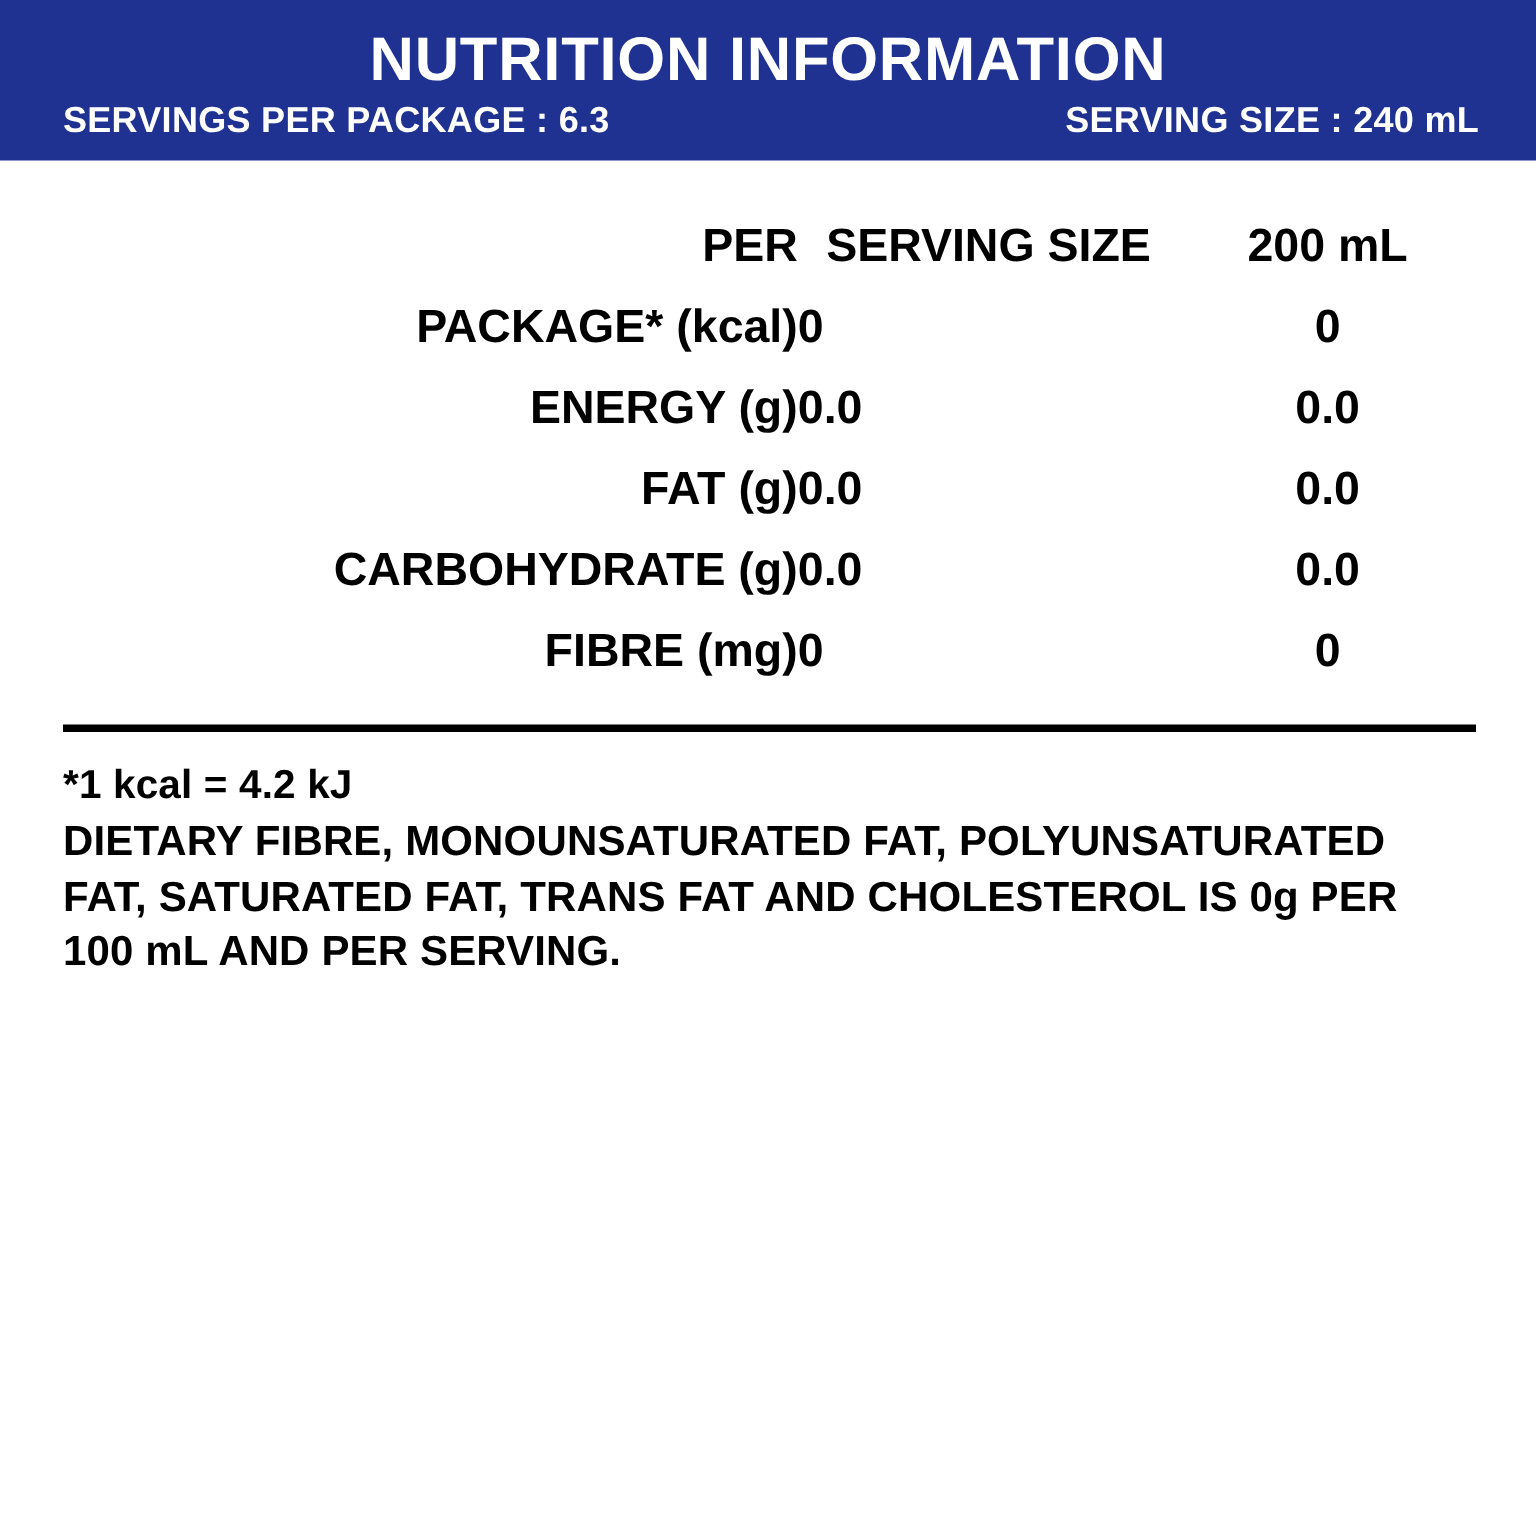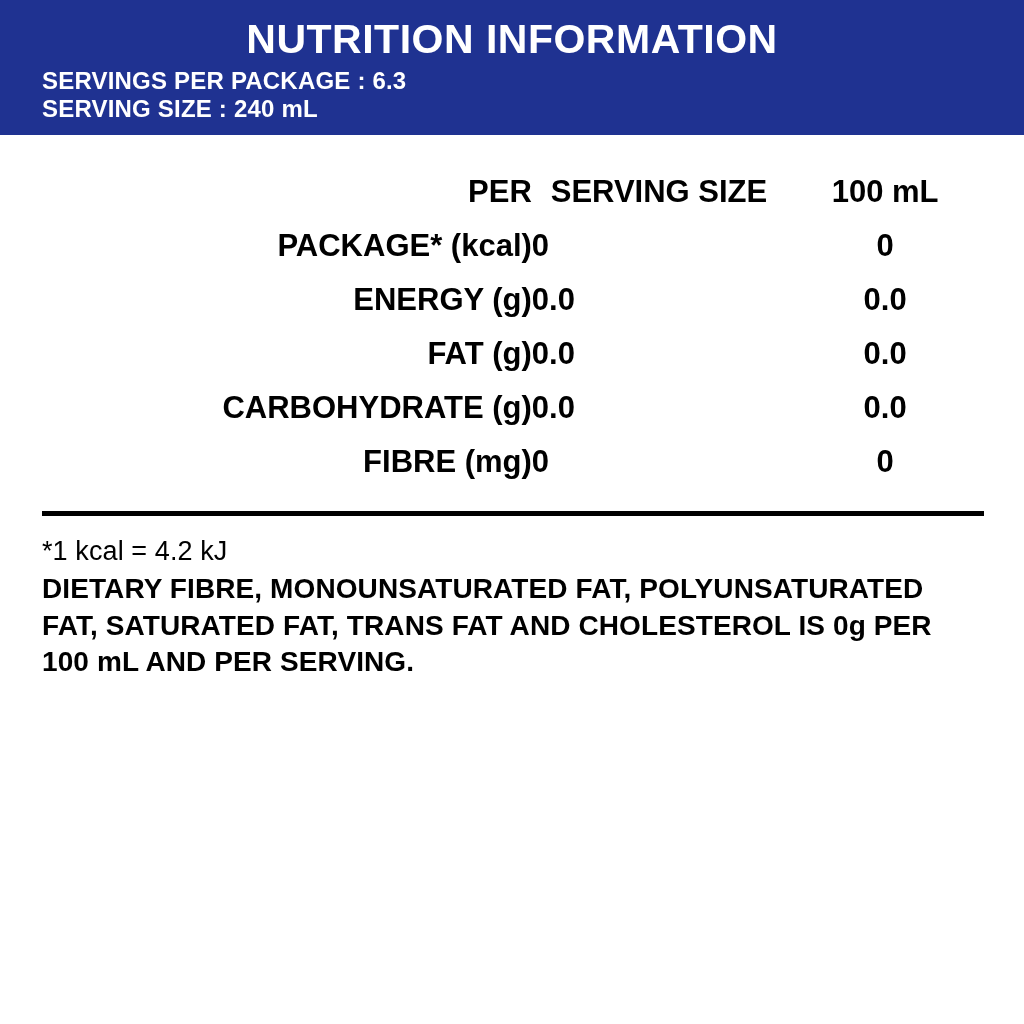--- a/index.html
+++ b/index.html
@@ -39,21 +39,20 @@
     padding: 8px 0 6px 0;
   }
   .header-sub {
     display: flex;
     justify-content: space-between;
     align-items: baseline;
     font-size: 24px;
     font-weight: bold;
     padding: 0 38px 6px 42px;
     letter-spacing: 0.2px;
-    flex-direction: column;
   }
 
   
   .table-wrap {
     padding: 30px 40px 0 42px;
     box-sizing: border-box;
   }
   table.nutrition {
     width: 100%;
     border-collapse: collapse;
@@ -88,21 +87,21 @@
     border-top: 5px solid #000000;
   }
 
   
   .footnotes {
     padding: 18px 40px 0 42px;
     box-sizing: border-box;
   }
   .footnote-line {
     font-size: 27px;
-    font-weight: normal;
+    font-weight: bold;
     line-height: 1.30;
     letter-spacing: 0.1px;
   }
   .footnote-block {
     font-size: 28px;
     font-weight: bold;
     line-height: 1.30;
     letter-spacing: 0.1px;
     margin-top: 2px;
     max-width: 930px;
@@ -125,21 +124,21 @@
     <table class="nutrition">
       <colgroup>
         <col class="c-label">
         <col class="c-serv">
         <col class="c-100">
       </colgroup>
       <thead>
         <tr>
           <th class="label-head">PER</th>
           <th class="num-head">SERVING SIZE</th>
-          <th class="num-head col-100">100 mL</th>
+          <th class="num-head col-100">200 mL</th>
         </tr>
       </thead>
       <tbody>
         <tr>
           <td class="label-cell">PACKAGE* (kcal)</td>
           <td class="num-cell">0</td>
           <td class="num-cell col-100">0</td>
         </tr>
         <tr>
           <td class="label-cell">ENERGY (g)</td>

